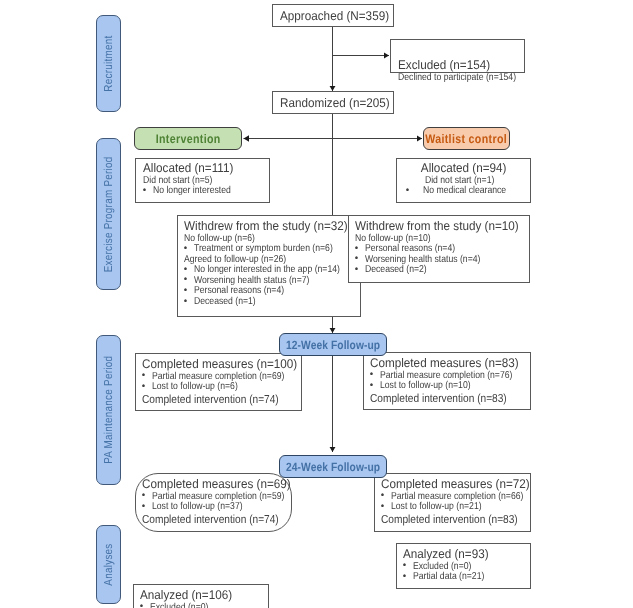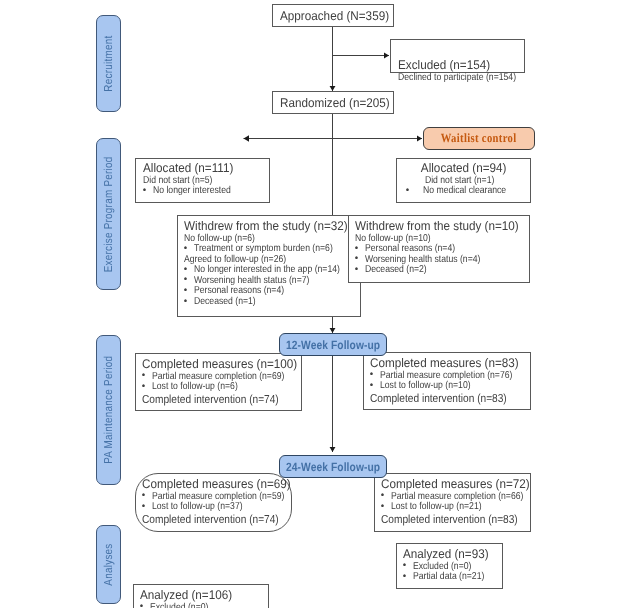--- a/index.html
+++ b/index.html
@@ -125,26 +125,29 @@
     <div class="title">Completed measures (n=72)</div>
     <div class="sub bul">Partial measure completion  (n=66)</div>
     <div class="sub bul">Lost to follow-up  (n=21)</div>
     <div class="foot">Completed intervention  (n=83)</div>
   </div>
   <div class="box" style="left: 133px; top: 555px; width: 136px; height: 32px; padding: 3px 0px 0px 6px; z-index: 3; border-color: rgb(89, 89, 89); margin-top: 29px;">
     <div class="title">Analyzed (n=106)</div>
     <div class="sub bul">Excluded (n=0)</div>
     <div class="sub bul">Partial data (n=37)</div>
   </div>
-  <div class="box" style="left: 396px; top: 543px; width: 107px; height: 46px; padding: 3px 16px 0px 6px; z-index: 3; border-color: rgb(89, 89, 89);">
+  <div class="box" style="left: 396px; top: 543px; width: 135px; height: 46px; padding: 3px 16px 0px 6px; z-index: 3; border-color: rgb(89, 89, 89);">
     <div class="title">Analyzed (n=93)</div>
     <div class="sub bul">Excluded (n=0)</div>
     <div class="sub bul">Partial data (n=21)</div>
   </div>
-  <div class="armpill" style="left: 423px; top: 127px; width: 112px; height: 23px; background: rgb(248, 203, 173); color: rgb(197, 90, 17); font-family: Liberation Serif, serif;">
+  <div class="armpill" style="left: 134px; top: 127px; width: 108px; height: 23px; background: rgb(197, 224, 179); color: rgb(78, 130, 52);">
+    <span>Intervention</span>
+  </div>
+  <div class="armpill" style="left: 423px; top: 127px; width: 87px; height: 23px; background: rgb(248, 203, 173); color: rgb(197, 90, 17);">
     <span>Waitlist control</span>
   </div>
   <div class="fupill" style="left: 279px; top: 333px; width: 108px; height: 23px; z-index: 5; background: rgb(168, 198, 240); color: rgb(68, 113, 166);">
     <span>12-Week Follow-up</span>
   </div>
   <div class="fupill" style="left: 279px; top: 455px; width: 108px; height: 23px; z-index: 5; background: rgb(168, 198, 240); color: rgb(68, 113, 166);">
     <span>24-Week Follow-up</span>
   </div>
 </div>
 

